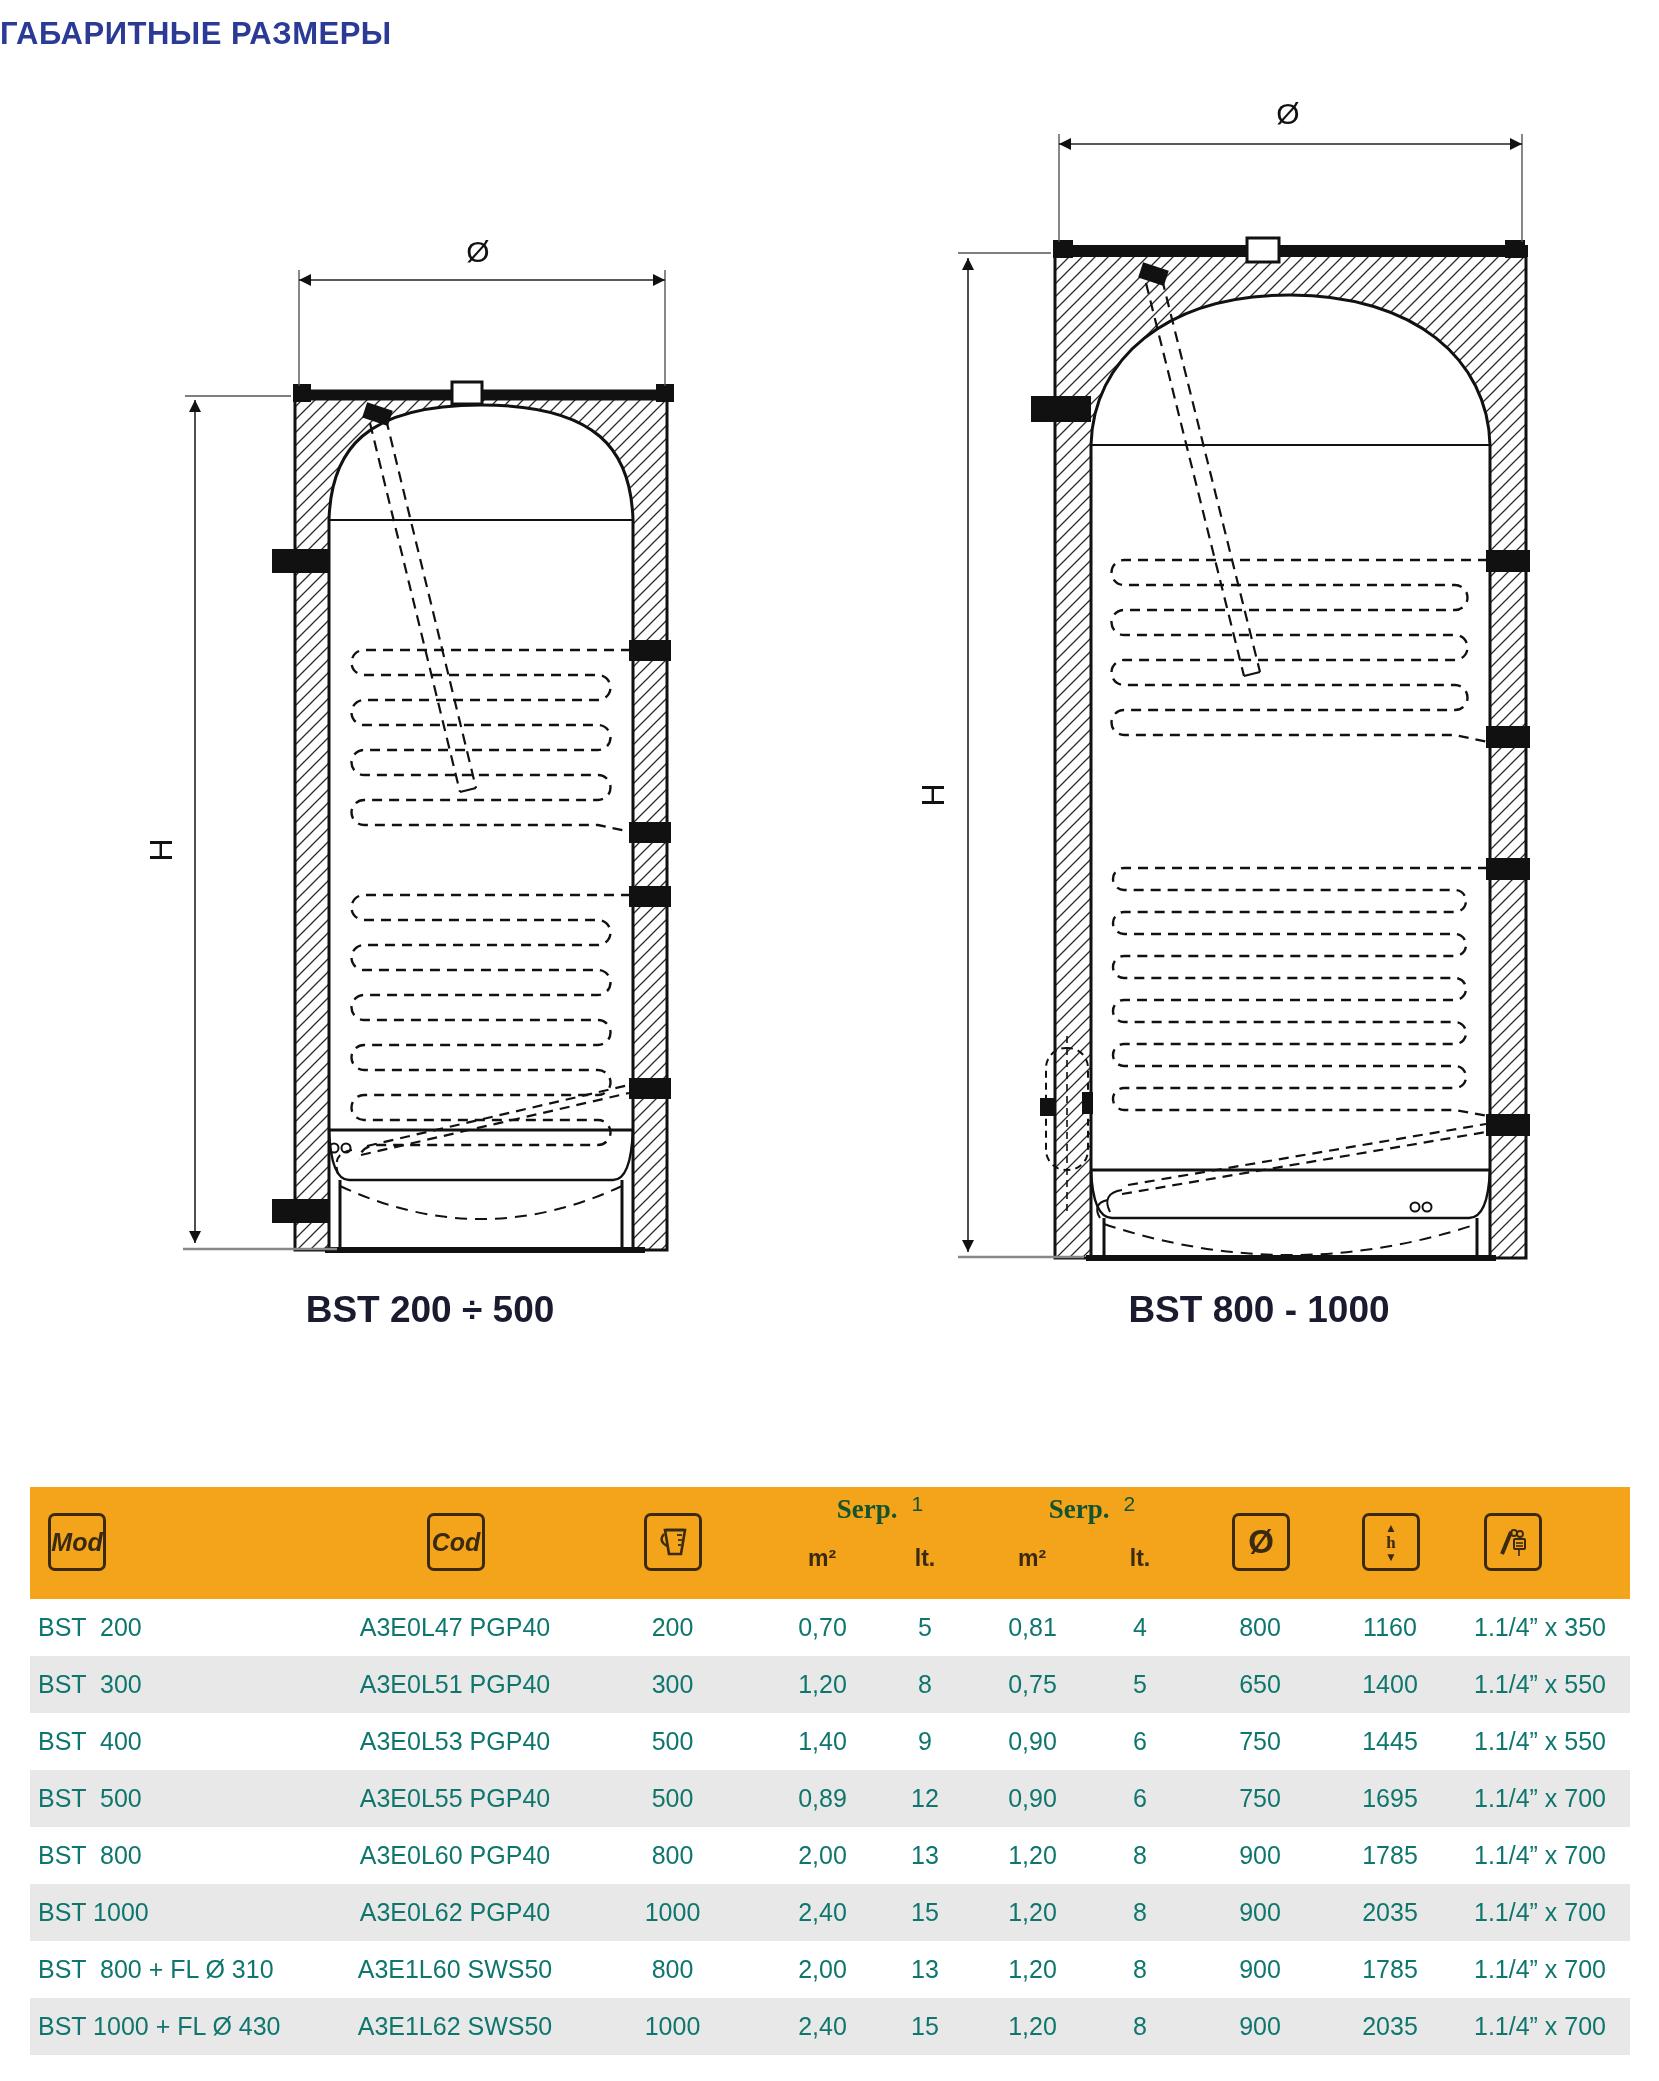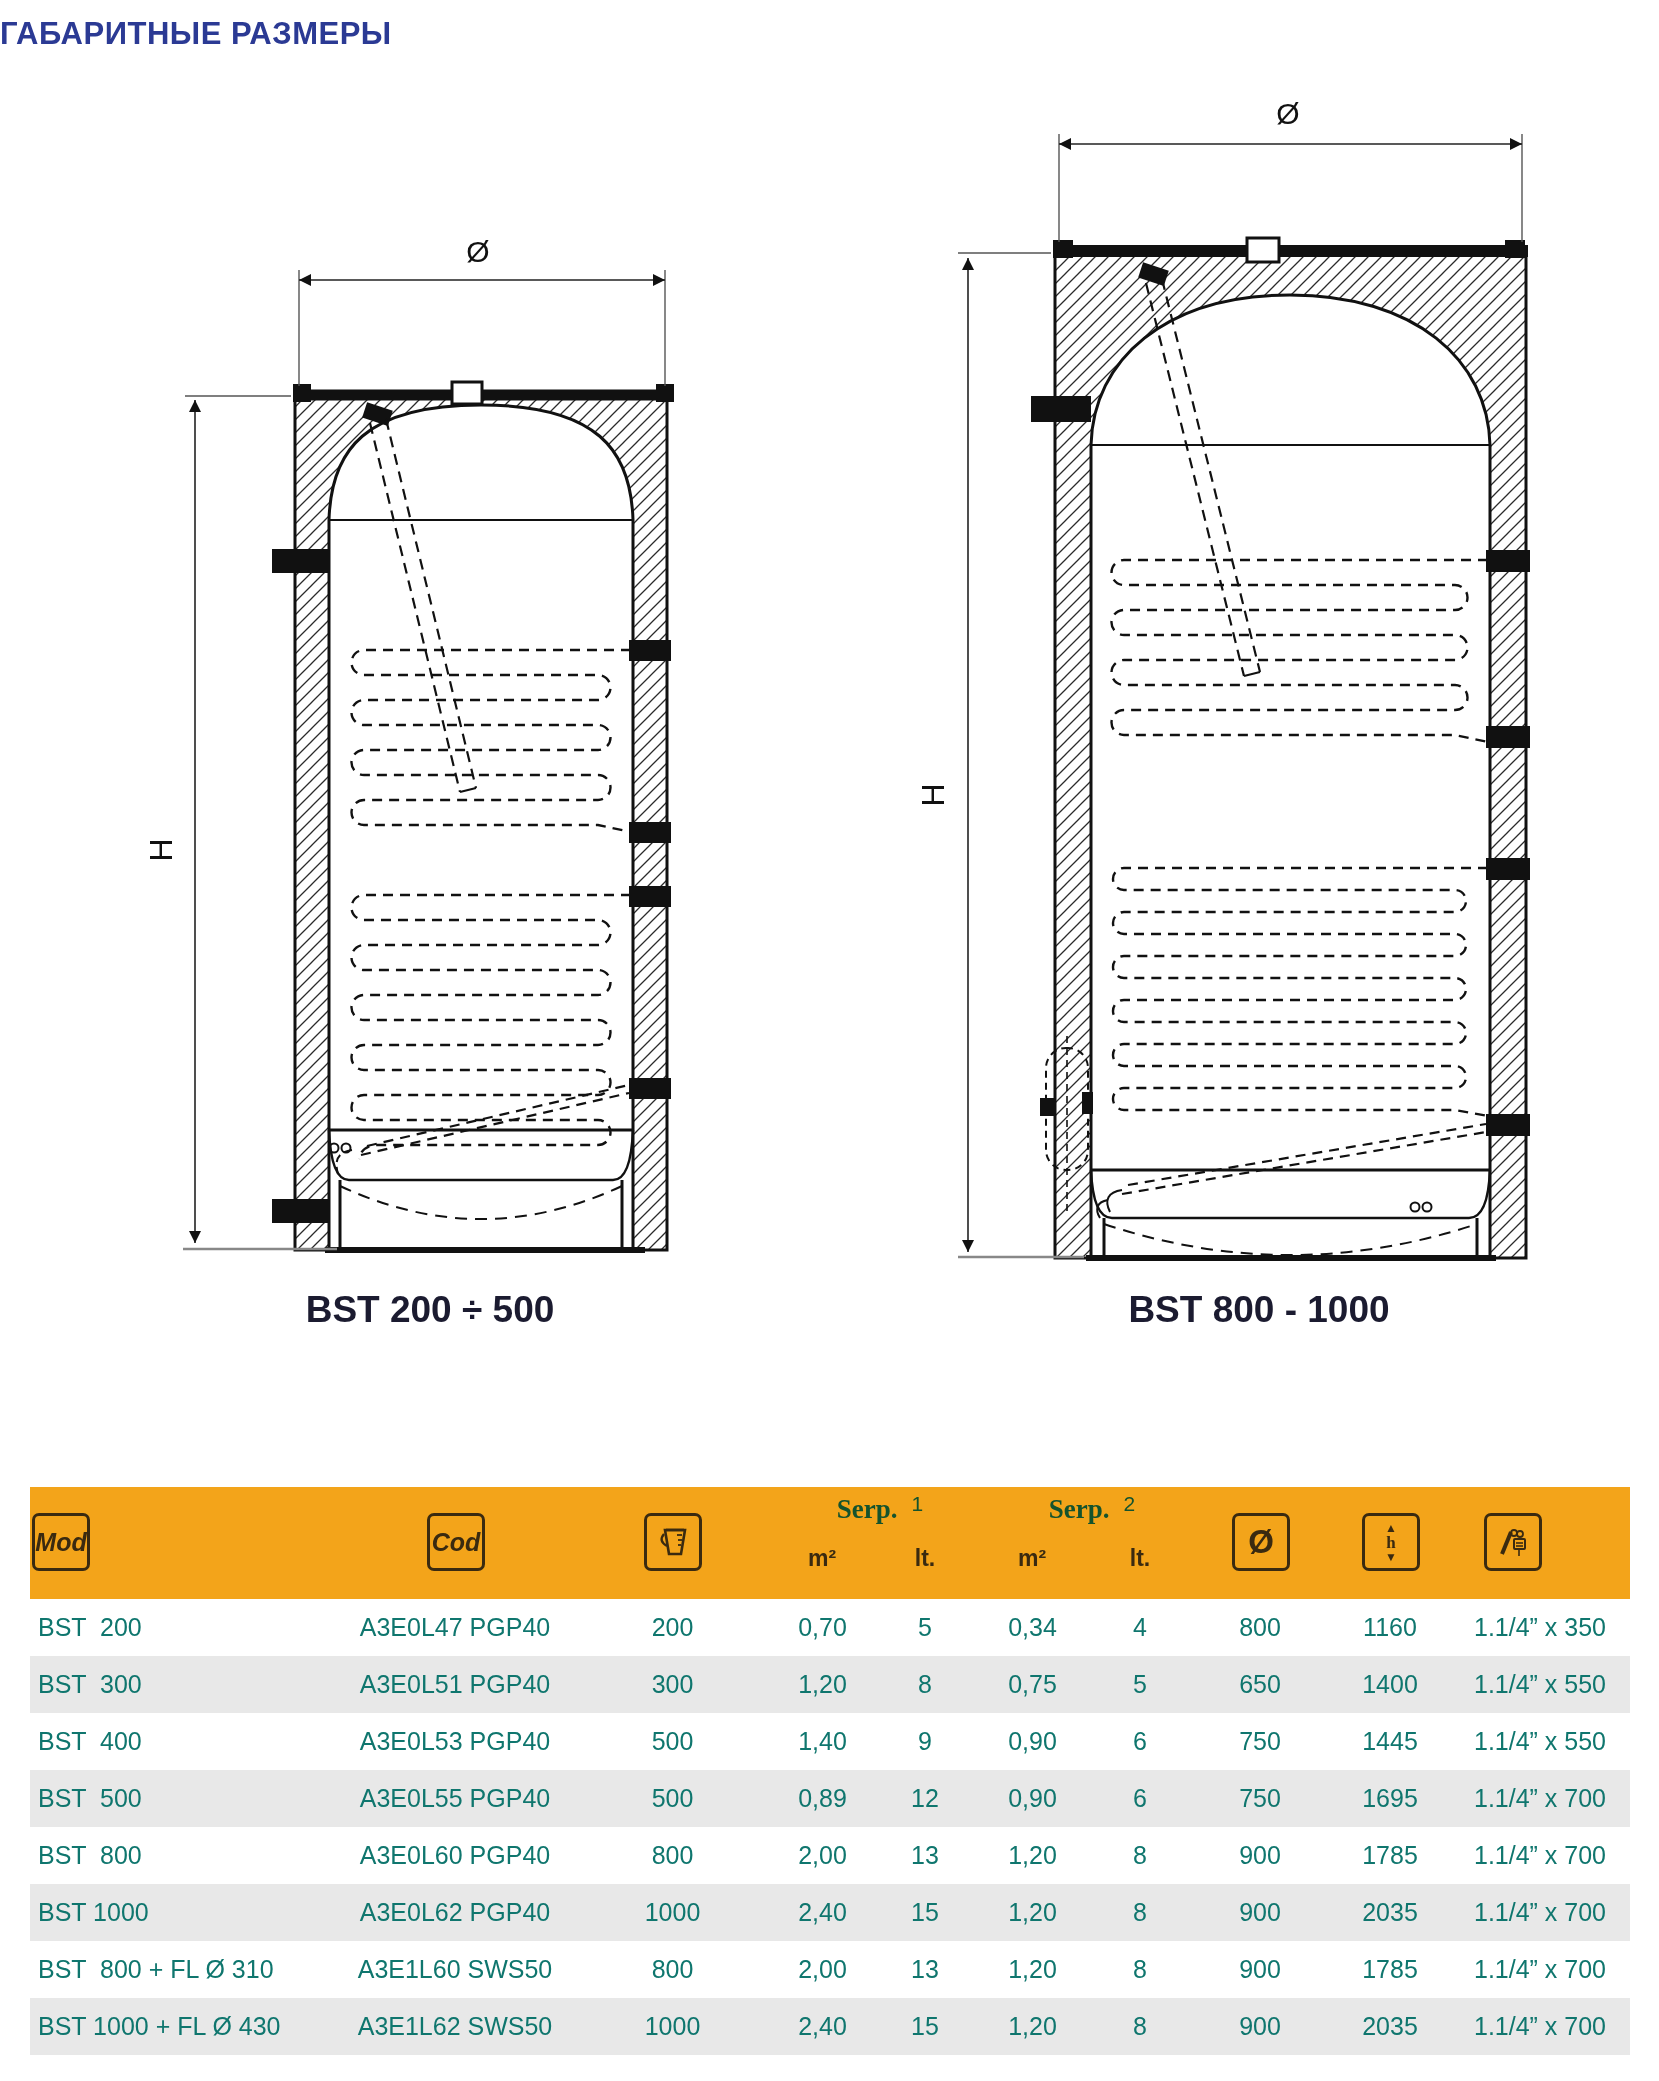--- a/index.html
+++ b/index.html
@@ -175,21 +175,21 @@
         <line x1="958" y1="1257" x2="1084" y2="1257" stroke="#888" stroke-width="2.4"></line>
         <line x1="968" y1="258" x2="968" y2="1252" stroke="#222" stroke-width="1.6" marker-start="url(#arr)" marker-end="url(#arr)"></line>
         <text x="944" y="795" font-size="32" fill="#111" text-anchor="middle" transform="rotate(-90 944 795)">H</text>
       </g>
       <text x="1259" y="1322" font-size="37" font-weight="600" fill="#1b1b30" text-anchor="middle">BST 800 - 1000</text>
     </g>
   </svg>
 
   <div id="spec-table">
     <div class="thead">
-      <div class="icon-box" style="left:2px">
+      <div class="icon-box" style="left:18px">
         <span class="mc-text">Mod</span>
       </div>
       <div class="icon-box" style="left:397px">
         <span class="mc-text">Cod</span>
       </div>
       <div class="icon-box" style="left:614px">
         <svg width="30" height="32" viewBox="0 0 30 32">
           <path d="M7,4 L11,28 L23,28 L27,4 Z" fill="none" stroke="#3a2a10" stroke-width="2.6"></path>
           <path d="M6,8 q-6,7 3,12" fill="none" stroke="#3a2a10" stroke-width="2.4"></path>
           <line x1="8" y1="4" x2="26" y2="4" stroke="#3a2a10" stroke-width="2.6"></line>
@@ -231,21 +231,21 @@
       </div>
     </div>
 
     <div class="tbody">
       <div class="tr">
         <span>BST  200</span>
           <span>A3E0L47 PGP40</span>
           <span>200</span>
           <span>0,70</span>
           <span>5</span>
-          <span>0,34</span>
+          <span>0,81</span>
           <span>4</span>
           <span>800</span>
           <span>1160</span>
           <span>1.1/4” x 350</span>
       </div>
       <div class="tr">
         <span>BST  300</span>
           <span>A3E0L51 PGP40</span>
           <span>300</span>
           <span>1,20</span>

